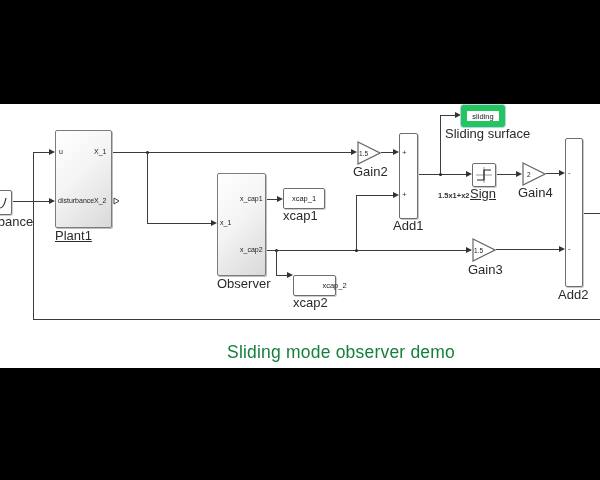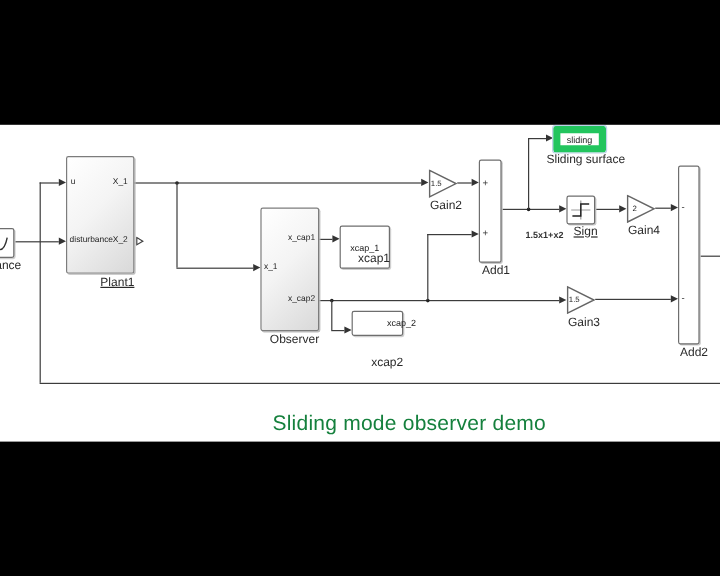--- a/index.html
+++ b/index.html
@@ -9,21 +9,21 @@
   .canvas{position:absolute;left:0;top:104px;width:600px;height:264px;background:#fff;overflow:hidden;}
 
   .blk{position:absolute;box-sizing:border-box;background:#fff;border:1px solid #6e6e6e;border-radius:2px;}
   .subsys{background:linear-gradient(135deg,#ffffff 0%,#f4f4f4 45%,#d9d9d9 100%);
           border:1px solid #7c7c7c;box-shadow:1px 1px 0 #bdbdbd;}
   .wsblk{box-shadow:1px 1px 0 #cfcfcf;display:flex;align-items:center;justify-content:center;}
   .sumblk{box-shadow:1px 1px 0 #c9c9c9;}
   .selected{border:6px solid #22c55e;outline:1px solid #bcd2e8;display:flex;align-items:center;justify-content:center;}
 
   .portlbl{position:absolute;font-size:7px;line-height:8px;color:#222;white-space:nowrap;}
-  .blkname{position:absolute;font-size:10px;line-height:10px;color:#2a2a2a;text-align:right;white-space:nowrap;}
+  .blkname{position:absolute;font-size:13px;line-height:10px;color:#2a2a2a;text-align:left;white-space:nowrap;}
   .inner{font-size:7.5px;color:#222;white-space:nowrap;}
   .sumsign{position:absolute;font-size:8px;line-height:8px;color:#333;}
 
   .wire-h{position:absolute;height:1px;background:#3c3c3c;}
   .wire-v{position:absolute;width:1px;background:#3c3c3c;}
   .ah{position:absolute;width:0;height:0;border-top:3px solid transparent;
       border-bottom:3px solid transparent;border-left:6px solid #333;}
   .dot{position:absolute;width:3px;height:3px;border-radius:50%;background:#222;}
 
   .gain{position:absolute;}
@@ -107,26 +107,26 @@
       <path d="M1,1 L6,4 L1,7 Z" fill="#fff" stroke="#444" stroke-width="1"></path>
     </svg>
     <div class="blkname" style="left:55px;top:127px;width:57px;text-decoration:underline;">Plant1</div>
 
     <div class="blk subsys" style="left:217px;top:69px;width:49px;height:103px;"></div>
     <div class="portlbl" style="left:220px;top:115px;">x_1</div>
     <div class="portlbl" style="left:240px;top:91px;">x_cap1</div>
     <div class="portlbl" style="left:240px;top:142px;">x_cap2</div>
     <div class="blkname" style="left:217px;top:175px;width:49px;">Observer</div>
 
-    <div class="blk wsblk" style="left:283px;top:84px;width:42px;height:36px;">
+    <div class="blk wsblk" style="left:283px;top:84px;width:42px;height:21px;">
       <span class="inner">xcap_1</span>
     </div>
     <div class="blkname" style="left:283px;top:107px;width:42px;">xcap1</div>
 
-    <div class="blk wsblk" style="left:293px;top:155px;width:43px;height:21px;padding-left:40px;">
+    <div class="blk wsblk" style="left:293px;top:171px;width:43px;height:21px;padding-left:40px;">
       <span class="inner">xcap_2</span>
     </div>
     <div class="blkname" style="left:293px;top:194px;width:43px;">xcap2</div>
 
     <div class="gain" style="left:357px;top:37px;width:24px;height:24px;">
       <svg width="24" height="24" viewBox="0 0 24 24">
         <polygon points="1,1 23,12 1,23" fill="#fff" stroke="#666" stroke-width="1.2"></polygon>
       </svg>
       <span class="gainval">1.5</span>
     </div>

